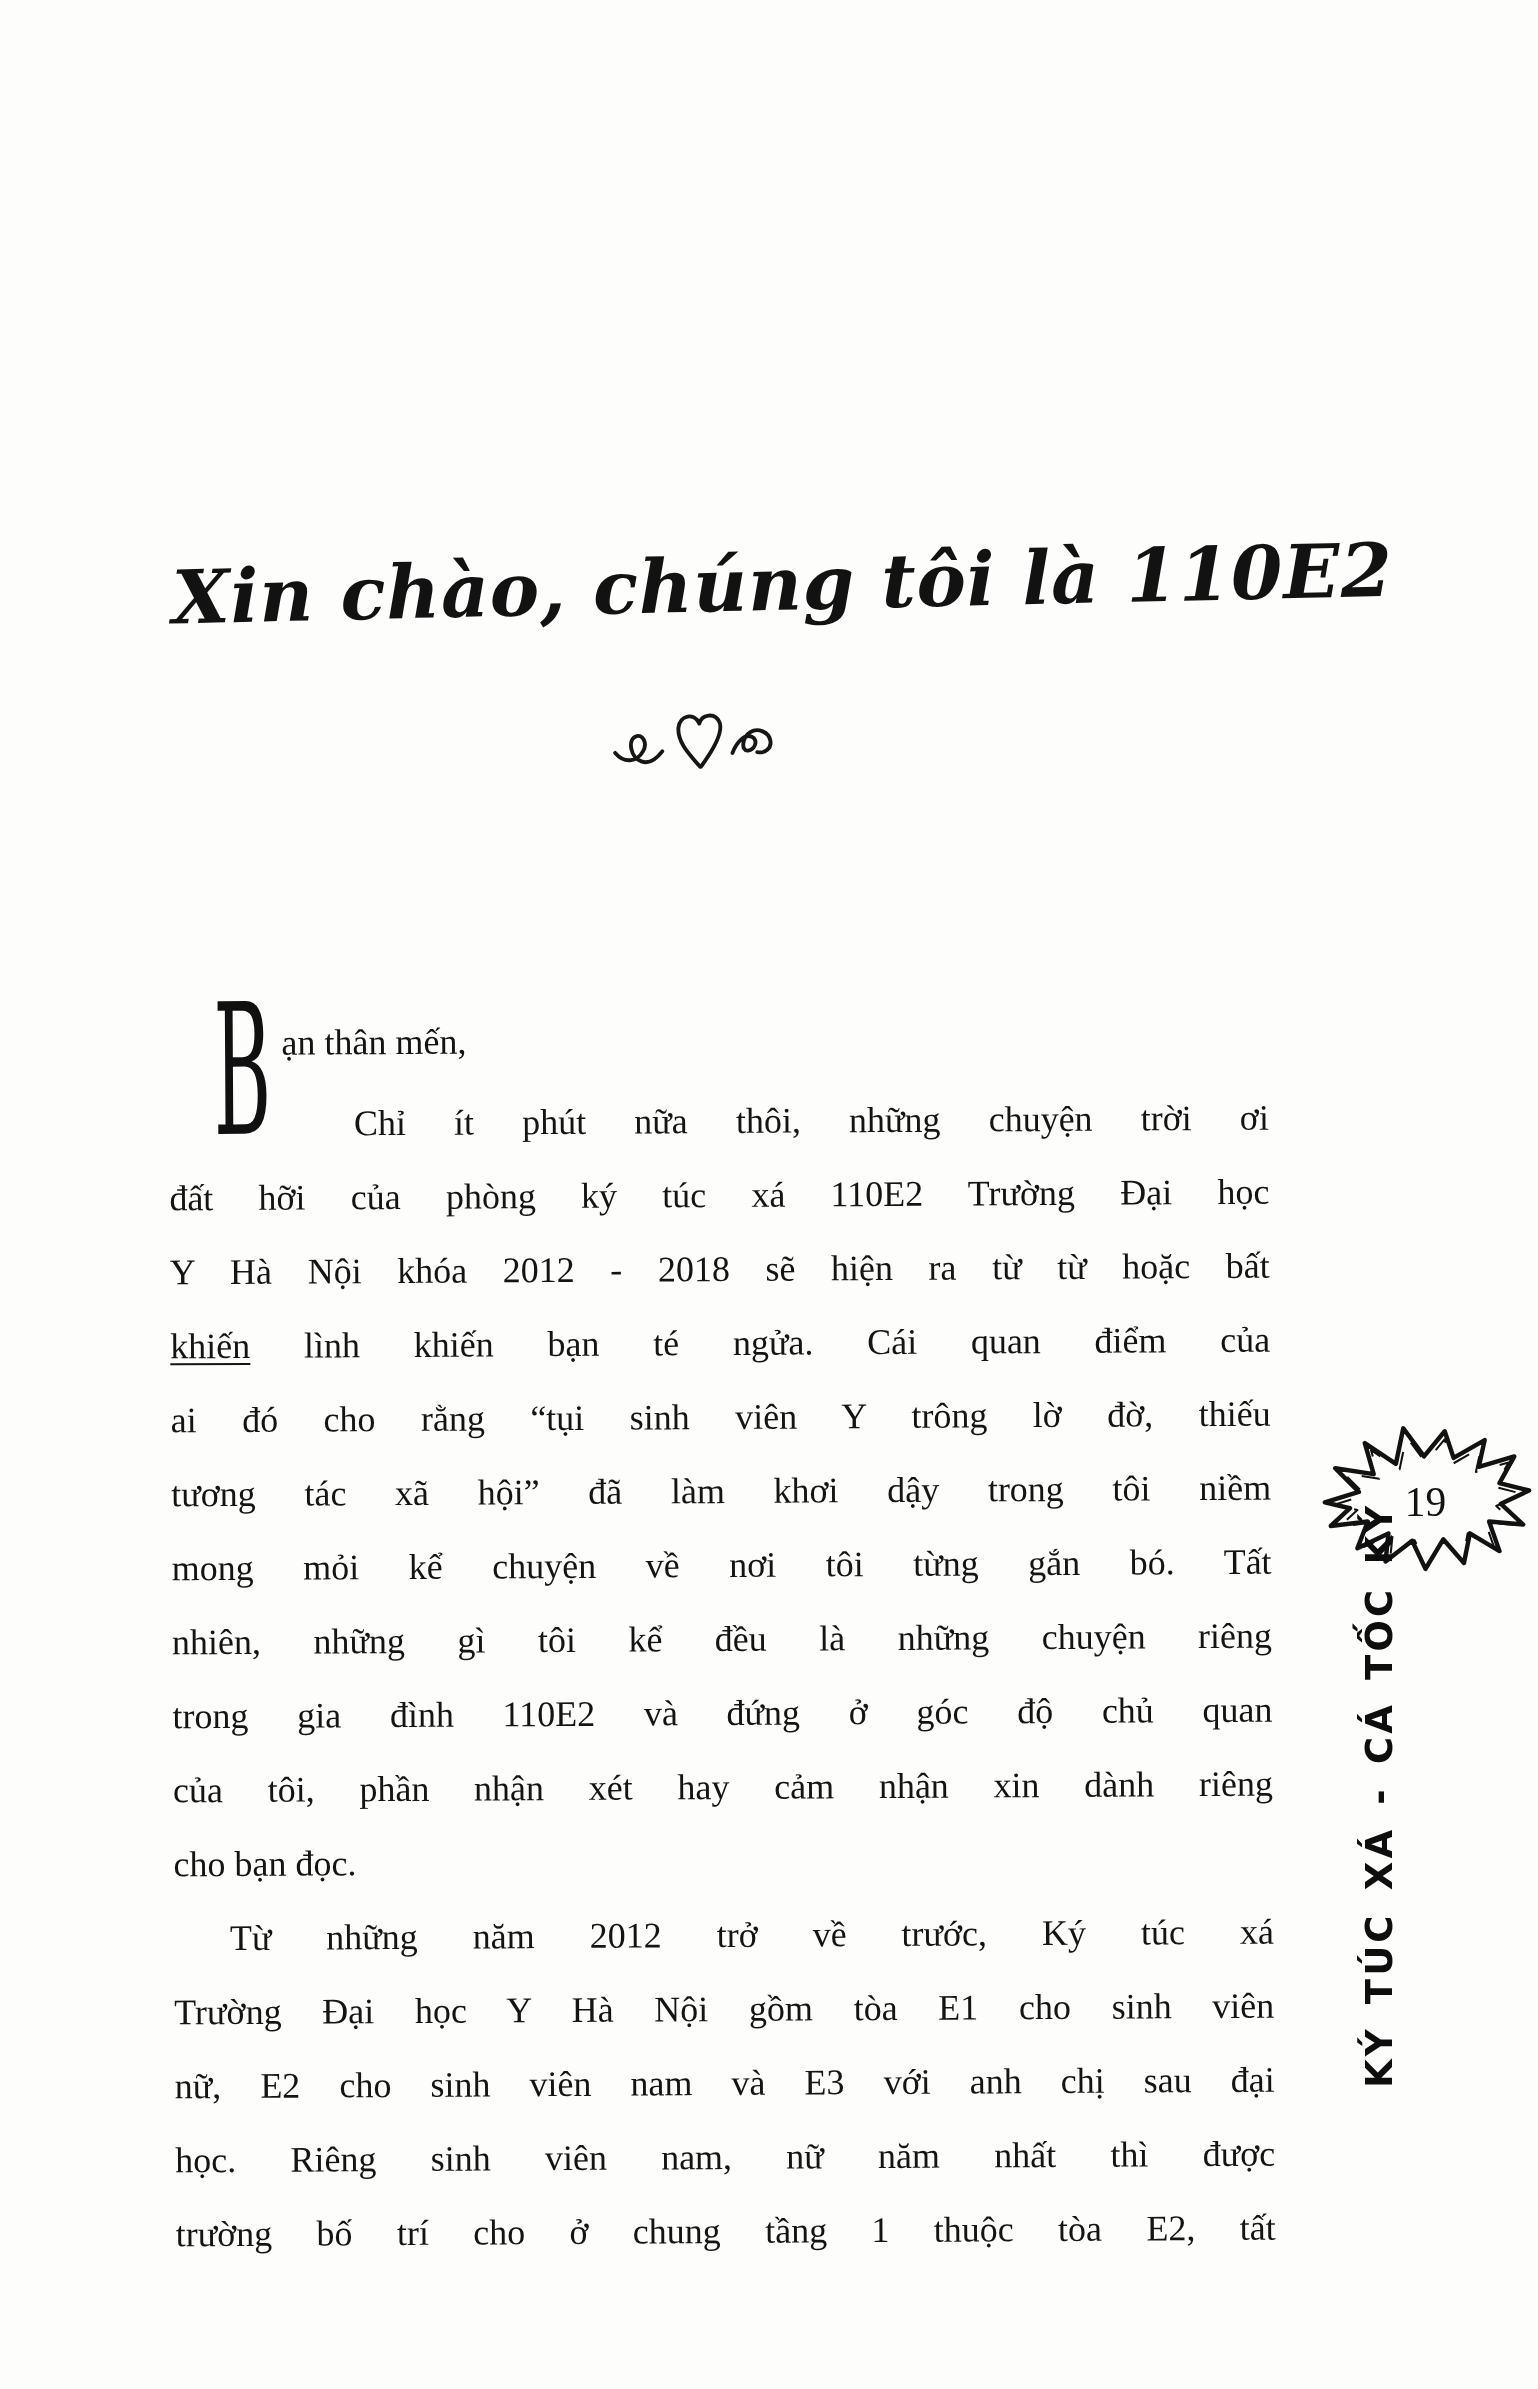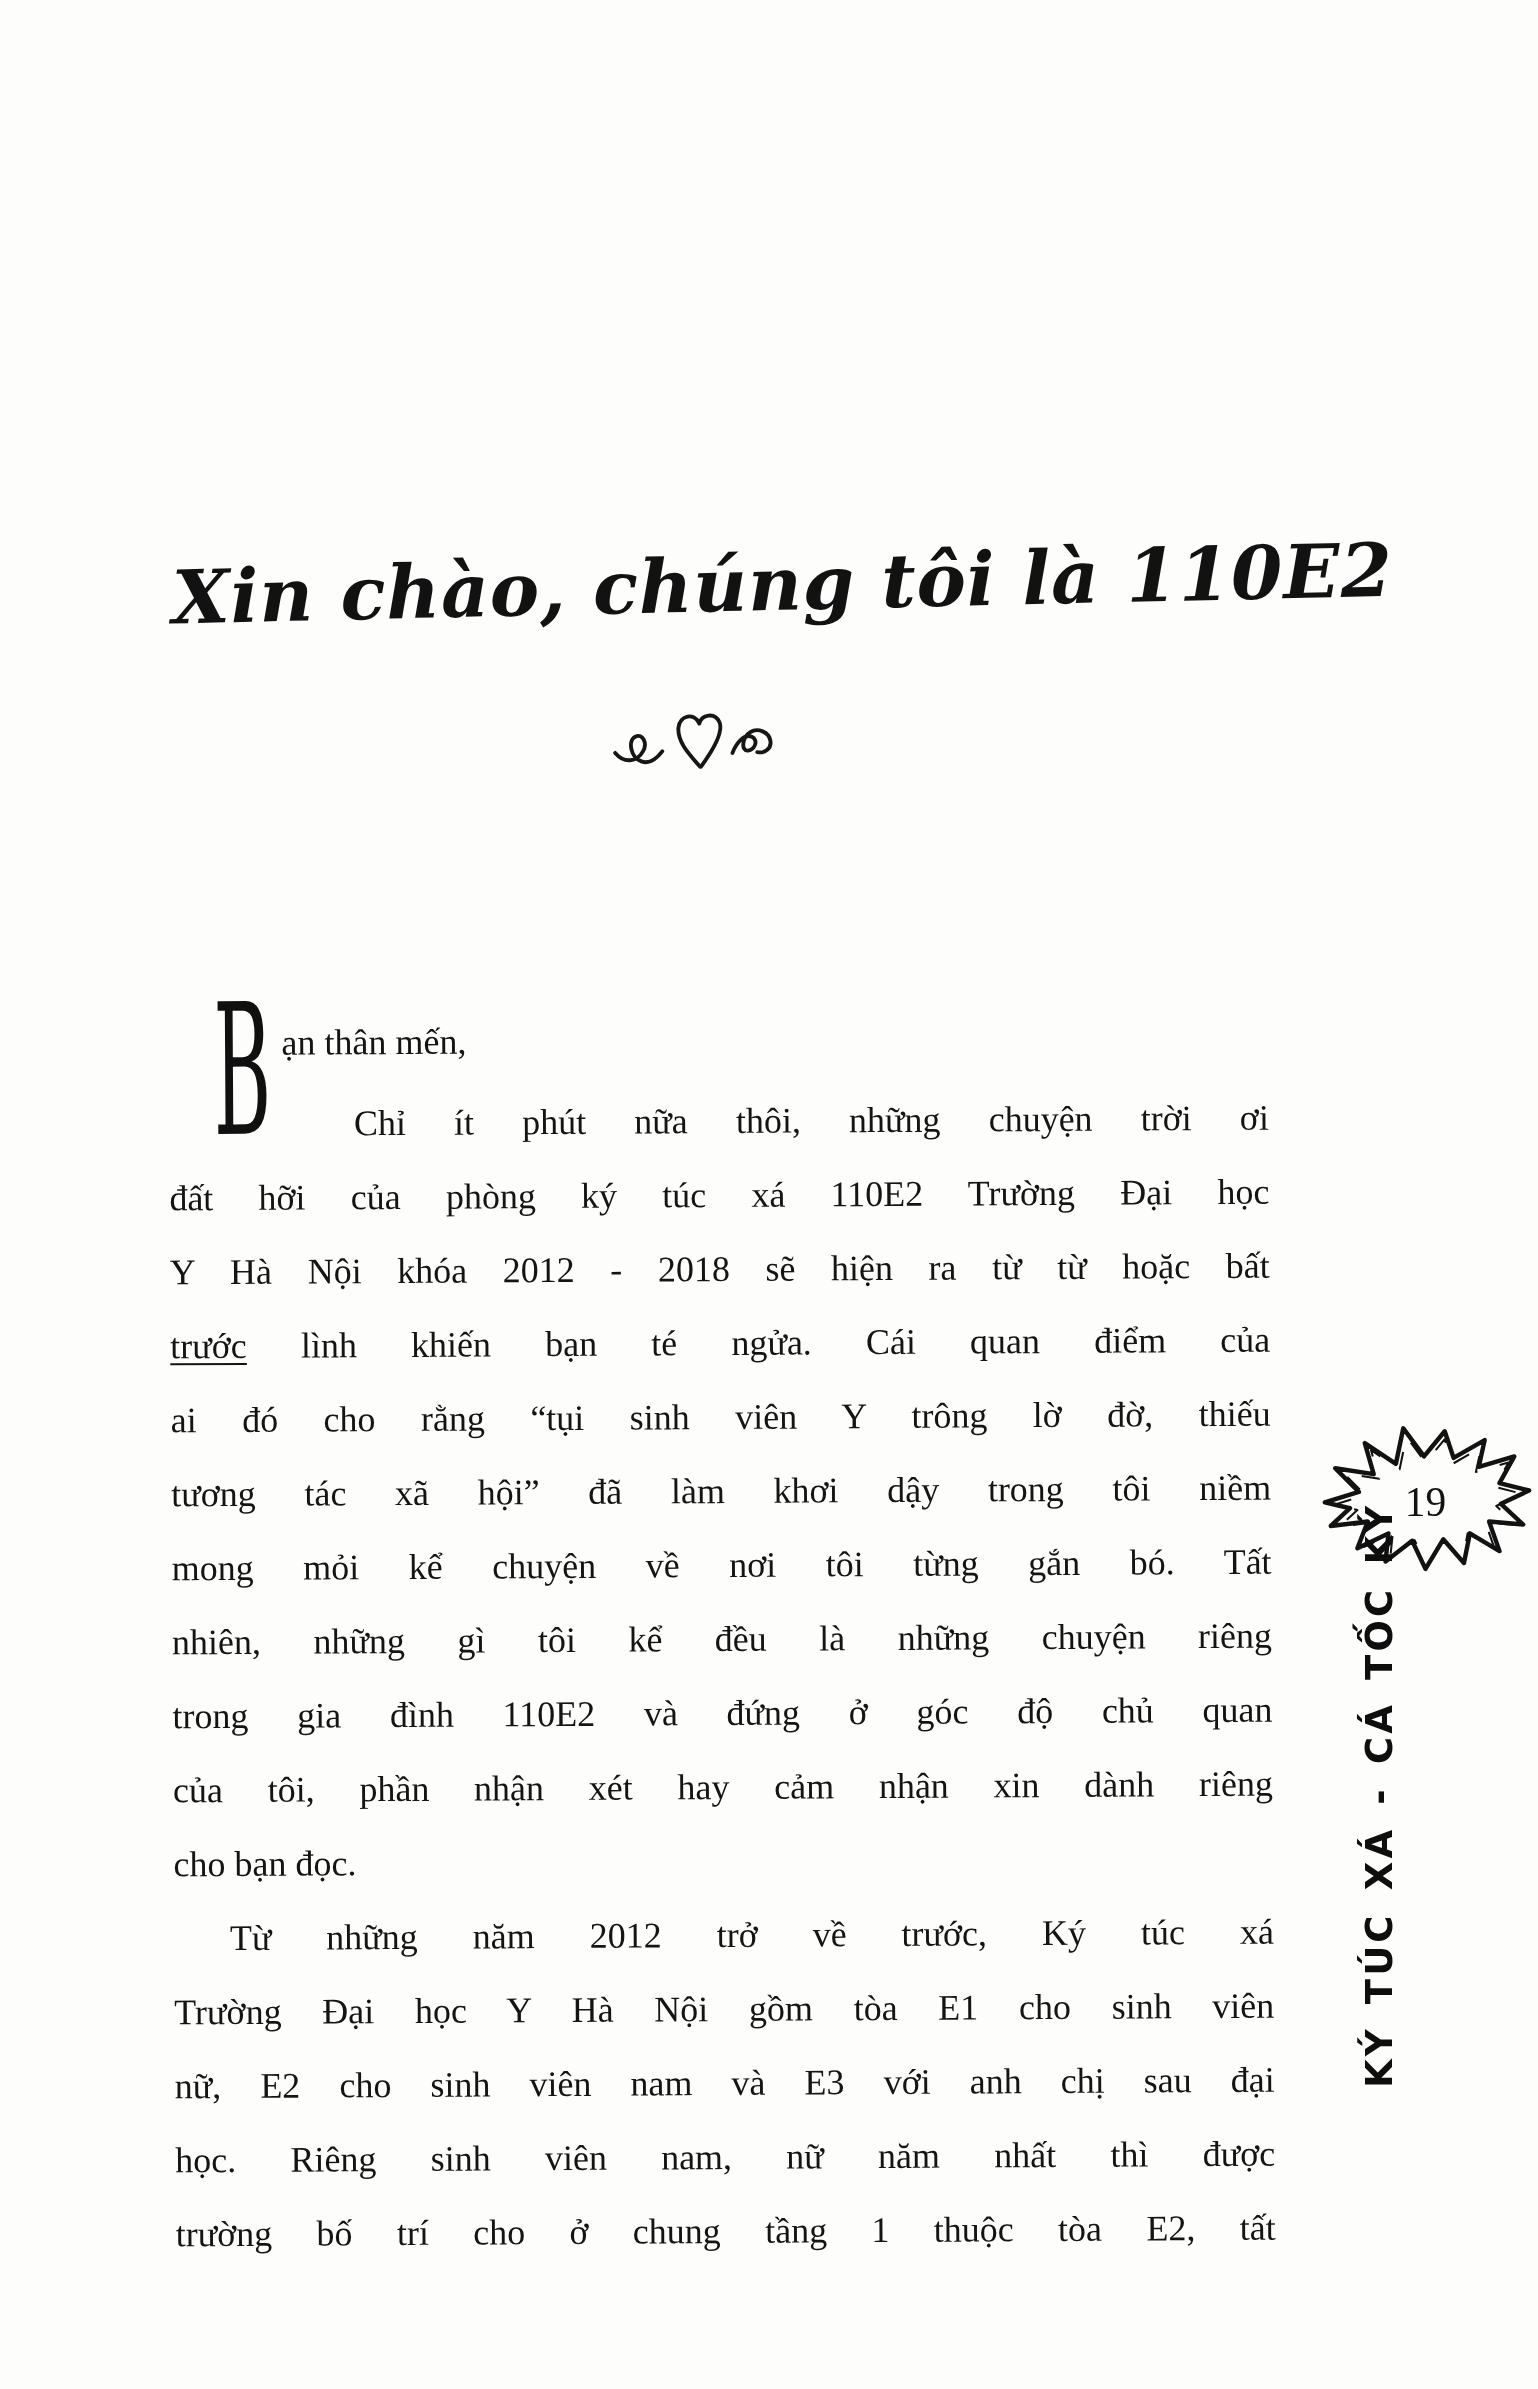--- a/index.html
+++ b/index.html
@@ -134,21 +134,21 @@
     </svg>
   </div>
 
   <div class="body-text">
     <span class="dropcap">B</span>
 
     <div class="line l1">ạn thân mến,</div>
     <div class="line j l2">Chỉ ít phút nữa thôi, những chuyện trời ơi</div>
     <div class="line j">đất hỡi của phòng ký túc xá 110E2 Trường Đại học</div>
     <div class="line j">Y Hà Nội khóa 2012 - 2018 sẽ hiện ra từ từ hoặc bất</div>
-    <div class="line j"><span class="uline">trước</span><span> lình khiến bạn té ngửa. Cái quan điểm của</span></div>
+    <div class="line j"><span class="uline">khiến</span><span> lình khiến bạn té ngửa. Cái quan điểm của</span></div>
     <div class="line j">ai đó cho rằng “tụi sinh viên Y trông lờ đờ, thiếu</div>
     <div class="line j">tương tác xã hội” đã làm khơi dậy trong tôi niềm</div>
     <div class="line j">mong mỏi kể chuyện về nơi tôi từng gắn bó. Tất</div>
     <div class="line j">nhiên, những gì tôi kể đều là những chuyện riêng</div>
     <div class="line j">trong gia đình 110E2 và đứng ở góc độ chủ quan</div>
     <div class="line j">của tôi, phần nhận xét hay cảm nhận xin dành riêng</div>
     <div class="line">cho bạn đọc.</div>
     <div class="line j ind">Từ những năm 2012 trở về trước, Ký túc xá</div>
     <div class="line j">Trường Đại học Y Hà Nội gồm tòa E1 cho sinh viên</div>
     <div class="line j">nữ, E2 cho sinh viên nam và E3 với anh chị sau đại</div>

